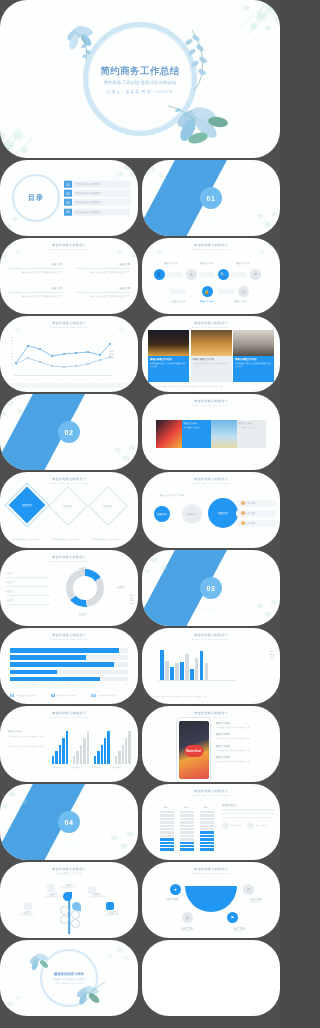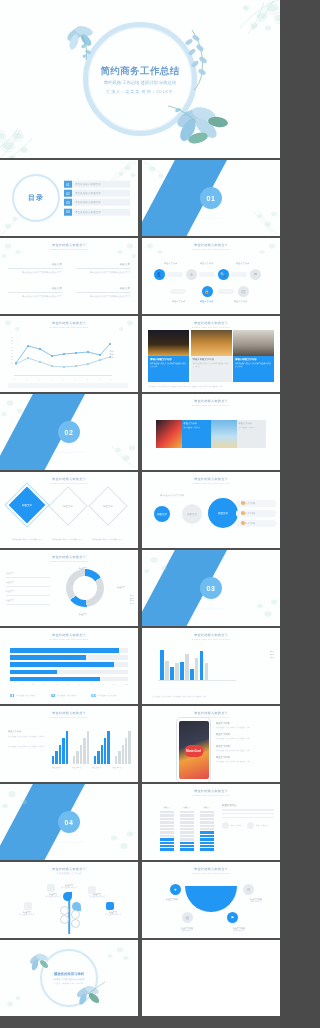--- a/index.html
+++ b/index.html
@@ -4,21 +4,21 @@
 <style>
   html,body{margin:0;padding:0;}
   body{
     width:280px;height:1028px;overflow:hidden;
     background:#4a4a4a;
     font-family:"Liberation Sans","DejaVu Sans",sans-serif;
   }
   .deck{position:relative;width:280px;height:1028px;background:#4f4f4f;}
 
   
-  .slide{position:relative;background:#fdfefe;overflow:hidden;}
+  .slide{position:relative;background:#fdfefe;overflow:hidden;border-radius:27px;}
   .cover{width:280px;height:158px;}
   .grid{position:absolute;top:160px;left:0;width:280px;height:868px;
         display:grid;grid-template-columns:138px 138px;grid-auto-rows:76px;
         column-gap:4px;row-gap:2px;}
   .grid .slide{width:138px;height:76px;}
 
   
   .floral{position:absolute;pointer-events:none;opacity:.55;}
   .fl-tr{top:-6px;right:-6px;}
   .fl-bl{bottom:-8px;left:-8px;}

